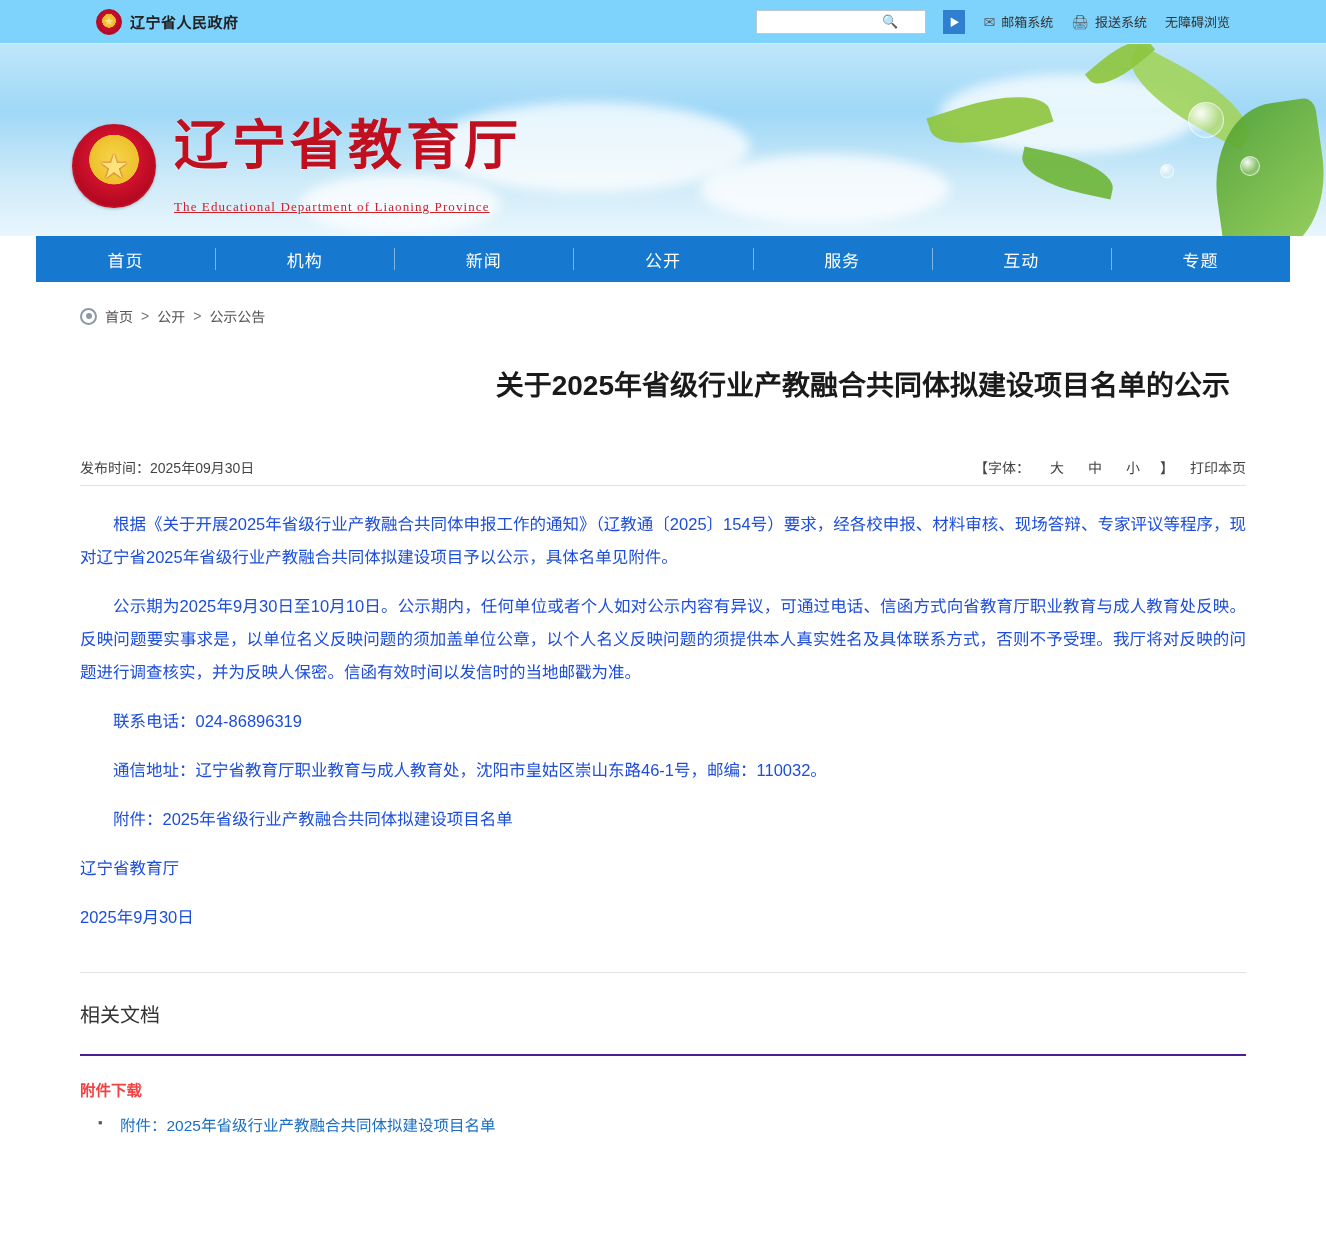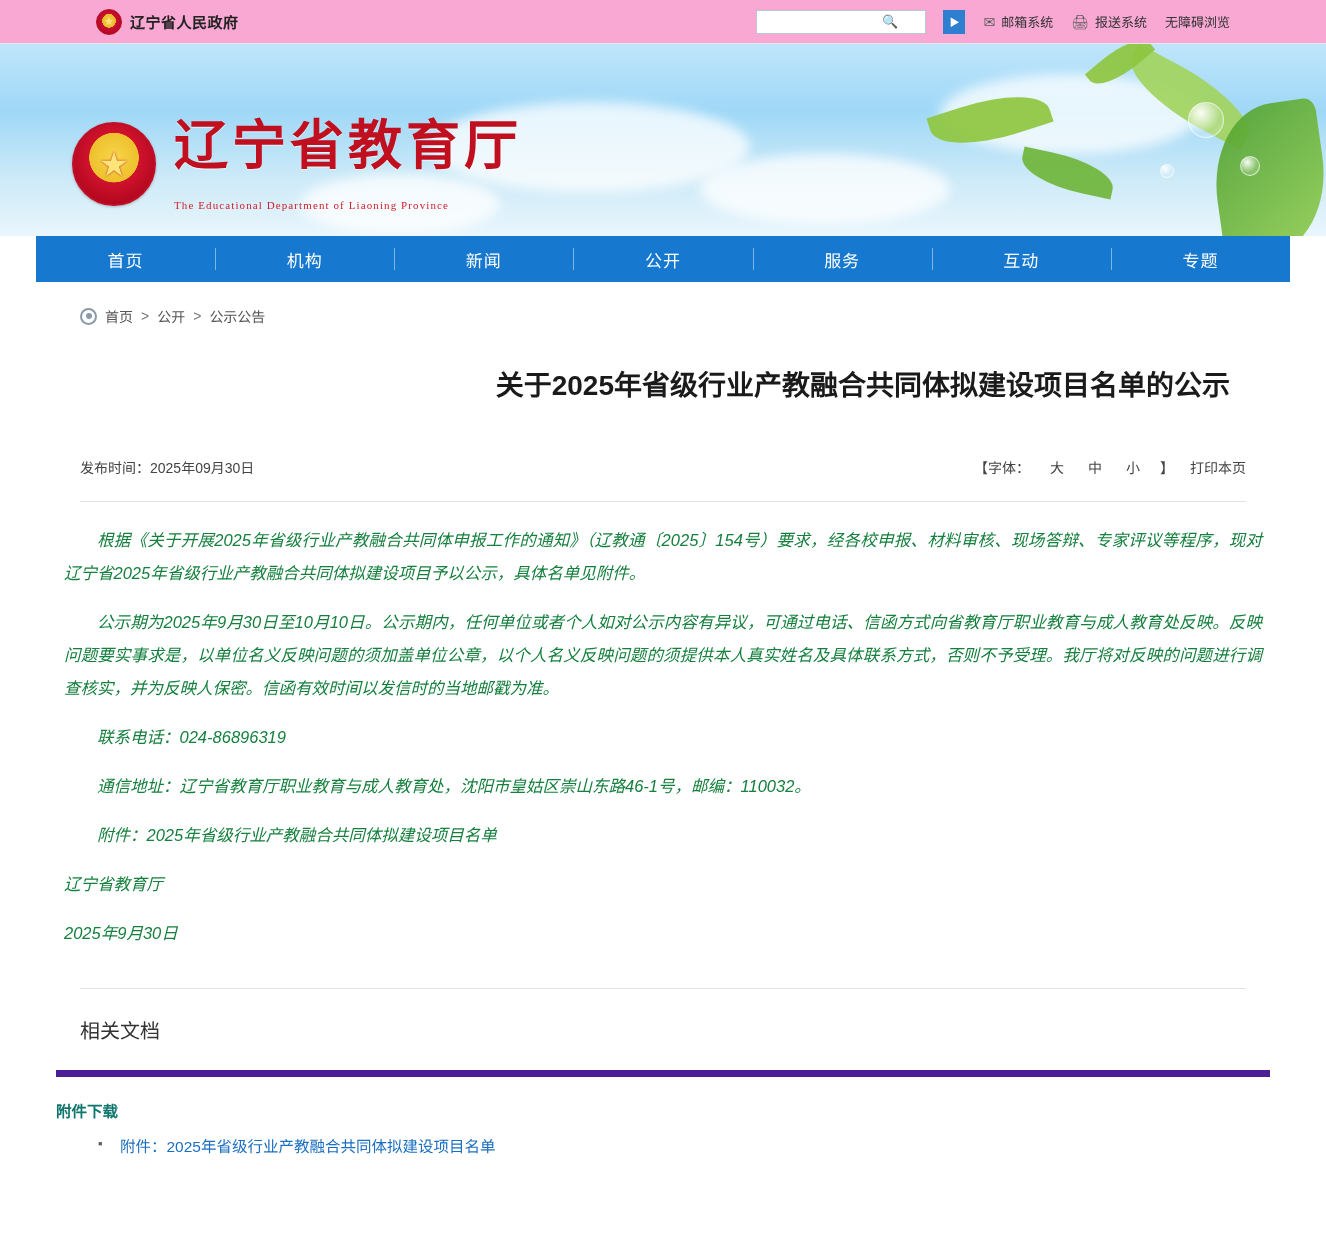--- a/index.html
+++ b/index.html
@@ -7,21 +7,21 @@
     margin: 0; padding: 0;
     width: 1326px;
     font-family: "Liberation Sans", "DejaVu Sans", sans-serif;
     background: #ffffff;
   }
   body { width: 1326px; height: 1235px; overflow: hidden; position: relative; }
 
   
   .topbar {
     height: 44px;
-    background: #f9a8d4;
+    background: #7dd3fc;
     display: flex;
     align-items: center;
     padding: 0 96px 0 96px;
     border-bottom: 1px solid #e6e6e6;
     position: relative;
     z-index: 5;
   }
   .gov-brand { display: flex; align-items: center; gap: 8px; }
   .gov-emblem {
     width: 26px; height: 26px; border-radius: 50%;
@@ -118,22 +118,22 @@
     display: flex; align-items: center; justify-content: center;
     color: #ffe47a; font-size: 34px; text-shadow: 0 0 2px #b3001e;
   }
   .dept-title {
     font-family: "Liberation Serif", "DejaVu Serif", serif;
     font-size: 54px; font-weight: bold; color: #c00f1f;
     letter-spacing: 4px; line-height: 1.05;
     text-shadow: 0 1px 0 rgba(255,255,255,.6);
   }
   .dept-sub {
-    font-size: 11px; color: #d0202a; letter-spacing: 1.1px;
-    margin-top: 24px; font-family: "Liberation Serif", serif;
+    font-size: 13px; color: #d0202a; letter-spacing: 1.1px;
+    margin-top: 24px; font-family: "Liberation Serif", serif; text-decoration: underline;
   }
 
   
   .nav {
     height: 46px;
     background: #1678cf;
     display: flex; align-items: stretch;
     position: relative;
     margin: 0 36px;
     width: calc(100% - 72px);
@@ -176,51 +176,50 @@
     text-align: right;
     font-size: 28px; font-weight: bold; color: #1a1a1a;
     margin: 40px 60px 0 60px;
     line-height: 1.4;
   }
 
   .meta-row {
     margin: 52px 44px 0 44px;
     display: flex; align-items: center;
     font-size: 14px; color: #444;
-    padding-bottom: 24px;
+    padding-bottom: 8px;
     border-bottom: 1px solid #e2e2e2;
   }
   .meta-left { color: #444; }
   .meta-right { margin-left: auto; display: flex; align-items: center; gap: 16px; }
   .meta-right .fs { cursor: pointer; padding: 0 4px; }
   .meta-right .print { cursor: pointer; }
 
   .article {
-    margin: 0 28px;
+    margin: 0 44px;
     padding-top: 22px;
     font-size: 16.5px;
     line-height: 2.0;
-    color: #15803d;
-    font-style: italic;
+    color: #1d4ed8;
   }
   .article p { margin: 0 0 16px 0; text-align: justify; }
   .indent { text-indent: 2em; }
   .sign { text-align: right; margin-top: 28px; margin-bottom: 8px; }
   .sign2 { text-align: right; margin-bottom: 0; }
 
   .hr-light { margin: 38px 44px 0 44px; border-top: 1px solid #e2e2e2; }
 
   .section-label {
     margin: 0 44px; padding: 26px 0 26px 0;
     font-size: 20px; color: #333;
   }
   .attach-head {
-    margin: 0 20px; padding: 22px 0 10px 0;
-    font-size: 15.5px; color: #0f766e; font-weight: bold;
-    border-top: 7px solid #4c1d95;
+    margin: 0 44px; padding: 22px 0 10px 0;
+    font-size: 15.5px; color: #ef4444; font-weight: bold;
+    border-top: 2px solid #4c1d95;
   }
   .attach-list { margin: 0 44px; padding: 0 0 0 18px; list-style: none; }
   .attach-list li {
     font-size: 15.5px; color: #1b6fc0; line-height: 2.1;
     position: relative; padding-left: 22px; cursor: pointer;
   }
   .attach-list li::before {
     content: "▪"; position: absolute; left: 0; top: -1px; color: #5a5a5a; font-size: 13px;
   }
   .scroll-pad { height: 40px; }

